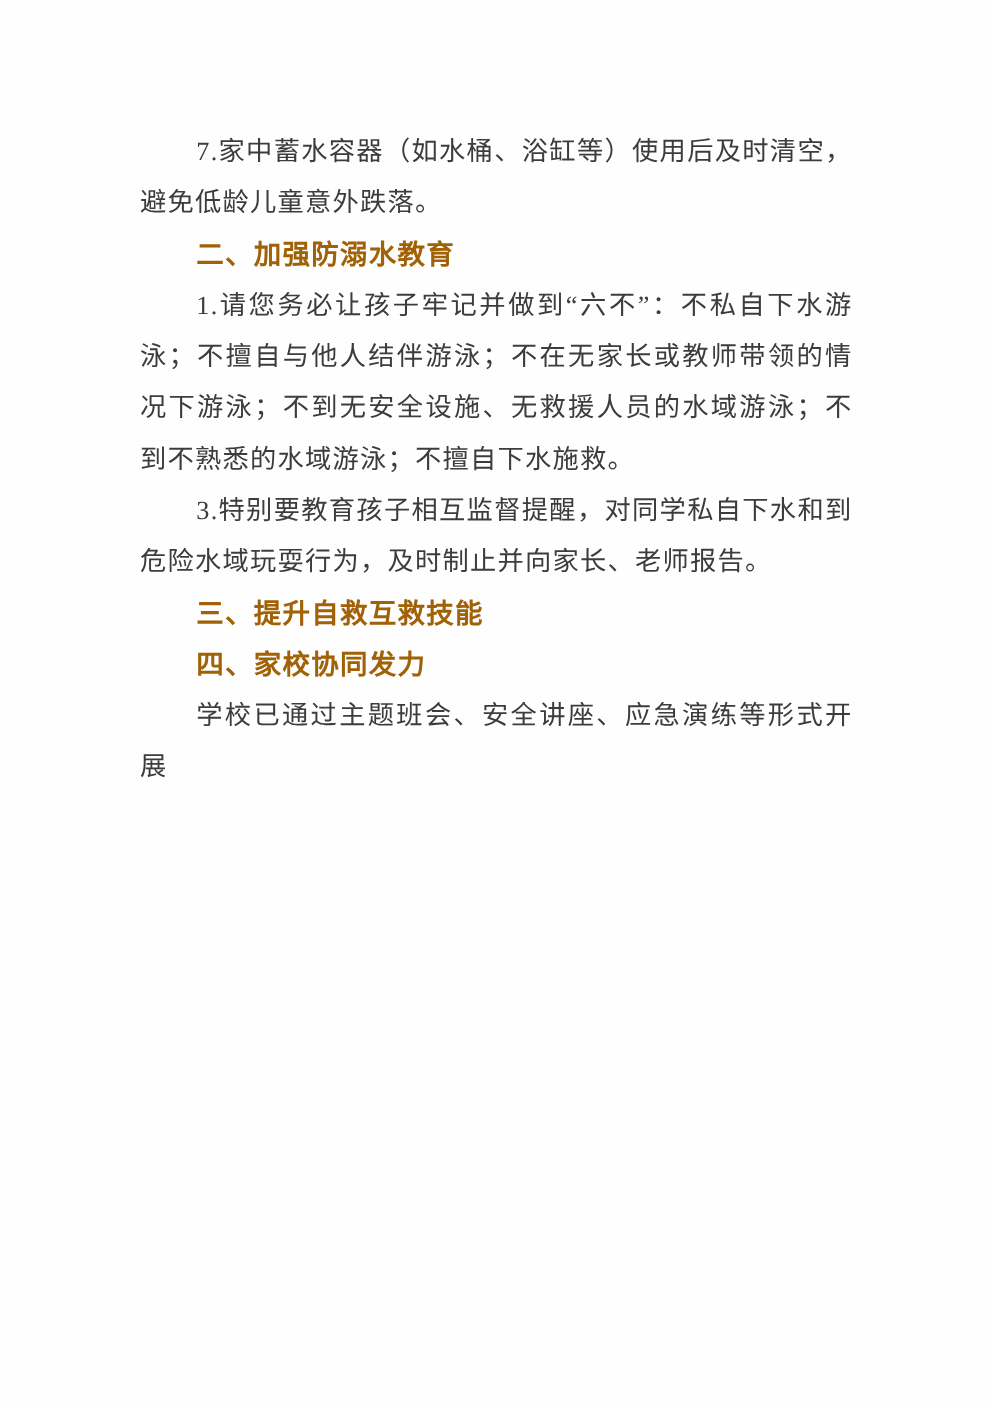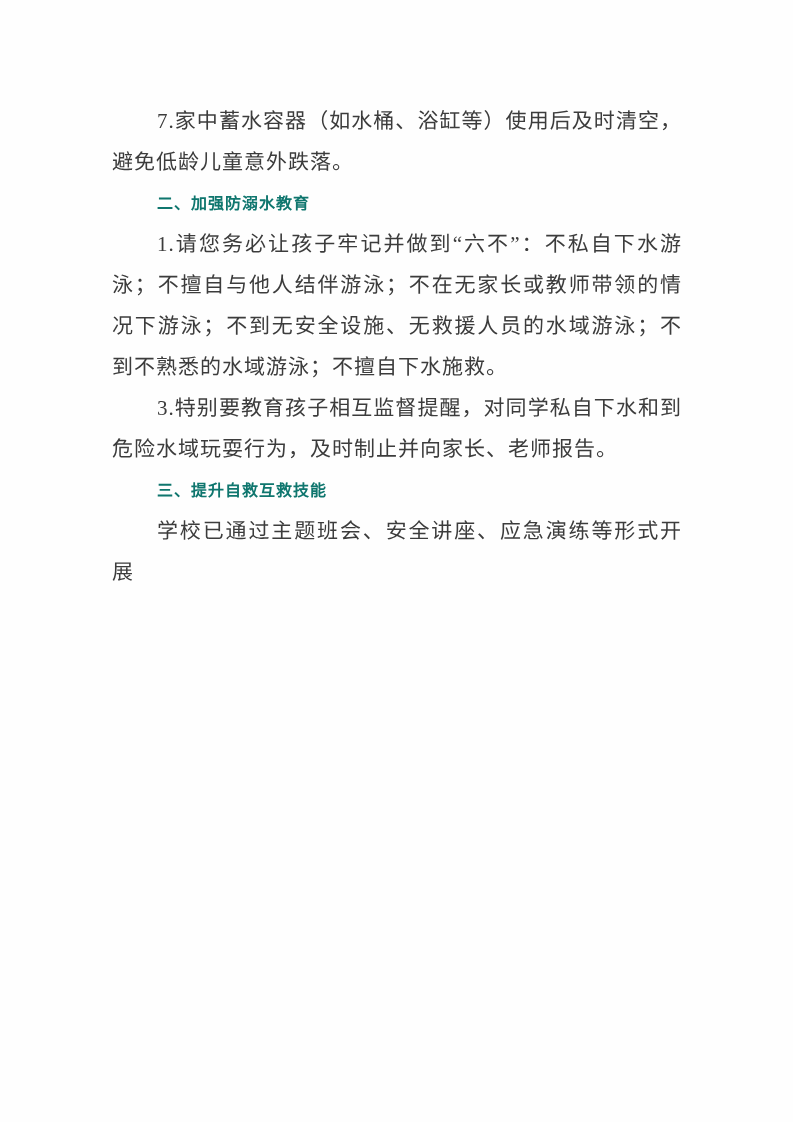--- a/index.html
+++ b/index.html
@@ -30,33 +30,34 @@
     margin: 0;
     padding: 0;
     text-indent: 45px;
   }
   .content p.cont {
     text-indent: 0;
   }
   .content h2 {
     margin: 0;
     padding: 0;
-    font-size: 16px;
+    font-size: 22px;
     font-weight: 700;
     line-height: 41px;
     text-indent: 45px;
-    color: #0f766e;
+    color: #a16207;
     letter-spacing: 1px;
   }
 </style>
 </head>
 <body>
 
 <div class="page">
   <div class="content">
     <p>7.家中蓄水容器（如水桶、浴缸等）使用后及时清空，避免低龄儿童意外跌落。</p>
     <h2>二、加强防溺水教育</h2>
     <p>1.请您务必让孩子牢记并做到“六不”：不私自下水游泳；不擅自与他人结伴游泳；不在无家长或教师带领的情况下游泳；不到无安全设施、无救援人员的水域游泳；不到不熟悉的水域游泳；不擅自下水施救。</p>
     <p>3.特别要教育孩子相互监督提醒，对同学私自下水和到危险水域玩耍行为，及时制止并向家长、老师报告。</p>
     <h2>三、提升自救互救技能</h2>
+    <h2>四、家校协同发力</h2>
     <p>学校已通过主题班会、安全讲座、应急演练等形式开展</p>
   </div>
 </div>
 
 </body></html>

